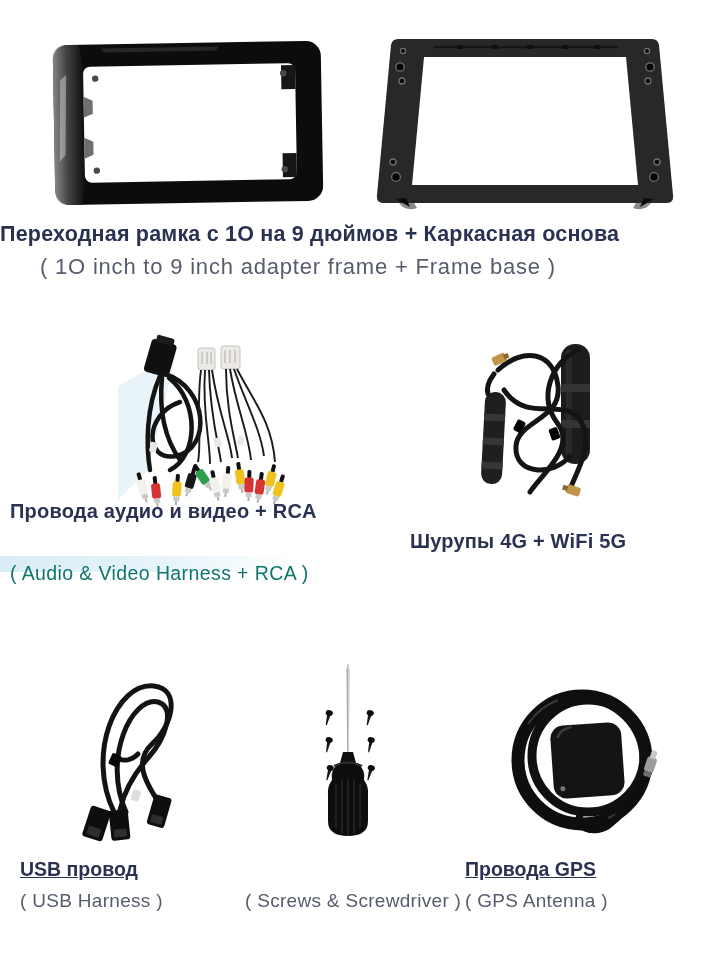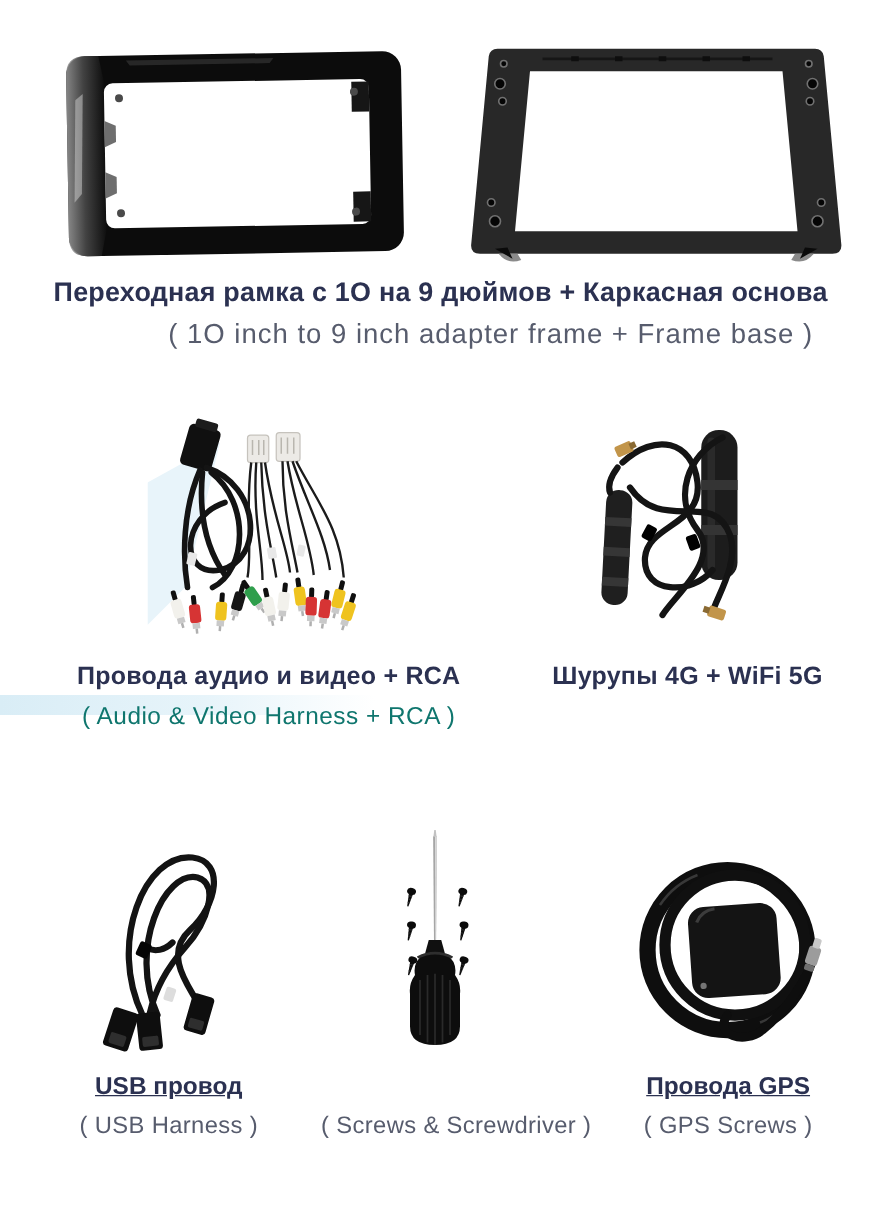--- a/index.html
+++ b/index.html
@@ -1,19 +1,19 @@
 <!DOCTYPE html>
 <html><head>
 <meta charset="utf-8">
 <style>
   html,body{margin:0;padding:0;background:#fff;}
   .page{position:relative;width:705px;height:970px;background:#ffffff;overflow:hidden;
         font-family:"Liberation Sans","DejaVu Sans",sans-serif;}
   .abs{position:absolute;}
-  .cap{white-space:nowrap;text-align:center;}
+  .cap{white-space:nowrap;}
   .t-ru-lg{font-size:21.5px;font-weight:bold;color:#2b3151;letter-spacing:0.2px;}
   .t-en-lg{font-size:22px;font-weight:400;color:#575c6d;letter-spacing:0.8px;margin-left:40px;}
   .t-ru-md{font-size:20px;font-weight:bold;color:#2b3151;letter-spacing:0.2px;}
   .t-en-md{font-size:19.5px;font-weight:400;color:#0f766e;letter-spacing:0.4px;}
   .t-ru-sm{font-size:19.5px;font-weight:bold;color:#2b3151;text-decoration:underline;}
   .t-en-sm{font-size:19px;font-weight:400;color:#575c6d;letter-spacing:0.3px;}
   .wmband{background:linear-gradient(to right,#d9edf6 0%,#e7f4fa 55%,rgba(255,255,255,0) 100%);}
   svg{display:block;}
 </style>
 </head>
@@ -164,21 +164,21 @@
       <rect x="12" y="2" width="5" height="5" fill="#8a6a33"></rect>
     </g>
     <g transform="translate(110,156) rotate(18)">
       <rect x="0" y="0" width="14" height="9" rx="2" fill="#c2954a"></rect>
       <rect x="-4" y="2" width="5" height="5" fill="#8a6a33"></rect>
     </g>
   </svg>
 
   <div class="abs wmband" style="left:0;top:556px;width:300px;height:16px"></div>
 
-  <div class="abs cap t-ru-md" style="left:10px;top:530px;width:410px">Провода аудио и видео + RCA</div>
+  <div class="abs cap t-ru-md" style="left:10px;top:500px;width:410px">Провода аудио и видео + RCA</div>
   <div class="abs cap t-en-md" style="left:10px;top:562px;width:410px">( Audio &amp; Video Harness + RCA )</div>
 
   <div class="abs cap t-ru-md" style="left:410px;top:530px;width:280px">Шурупы 4G + WiFi 5G</div>
 
   <svg class="abs" style="left:58px;top:662px" width="164" height="194" viewBox="0 0 164 194">
     <g stroke="#131313" stroke-width="5" fill="none" stroke-linecap="round">
       <path d="M56,150 C 28,92 58,20 96,24 C 122,27 116,62 94,82 C 72,102 94,128 100,140"></path>
       <path d="M68,150 C 44,96 74,34 100,40 C 118,45 108,76 90,96 C 74,114 66,130 62,148"></path>
       <path d="M58,96 C 66,100 74,98 80,92"></path>
     </g>
@@ -242,15 +242,15 @@
       <rect x="1" y="15" width="8" height="5" rx="1.5" fill="#6e6e6e"></rect>
     </g>
   </svg>
 
   <div class="abs cap t-ru-sm" style="left:20px;top:858px;width:230px">USB провод</div>
   <div class="abs cap t-en-sm" style="left:20px;top:890px;width:230px">( USB Harness )</div>
 
   <div class="abs cap t-en-sm" style="left:245px;top:890px;width:240px">( Screws &amp; Screwdriver )</div>
 
   <div class="abs cap t-ru-sm" style="left:465px;top:858px;width:235px">Провода GPS</div>
-  <div class="abs cap t-en-sm" style="left:465px;top:890px;width:235px">( GPS Screws )</div>
+  <div class="abs cap t-en-sm" style="left:465px;top:890px;width:235px">( GPS Antenna )</div>
 
 </div>
 
 </body></html>

